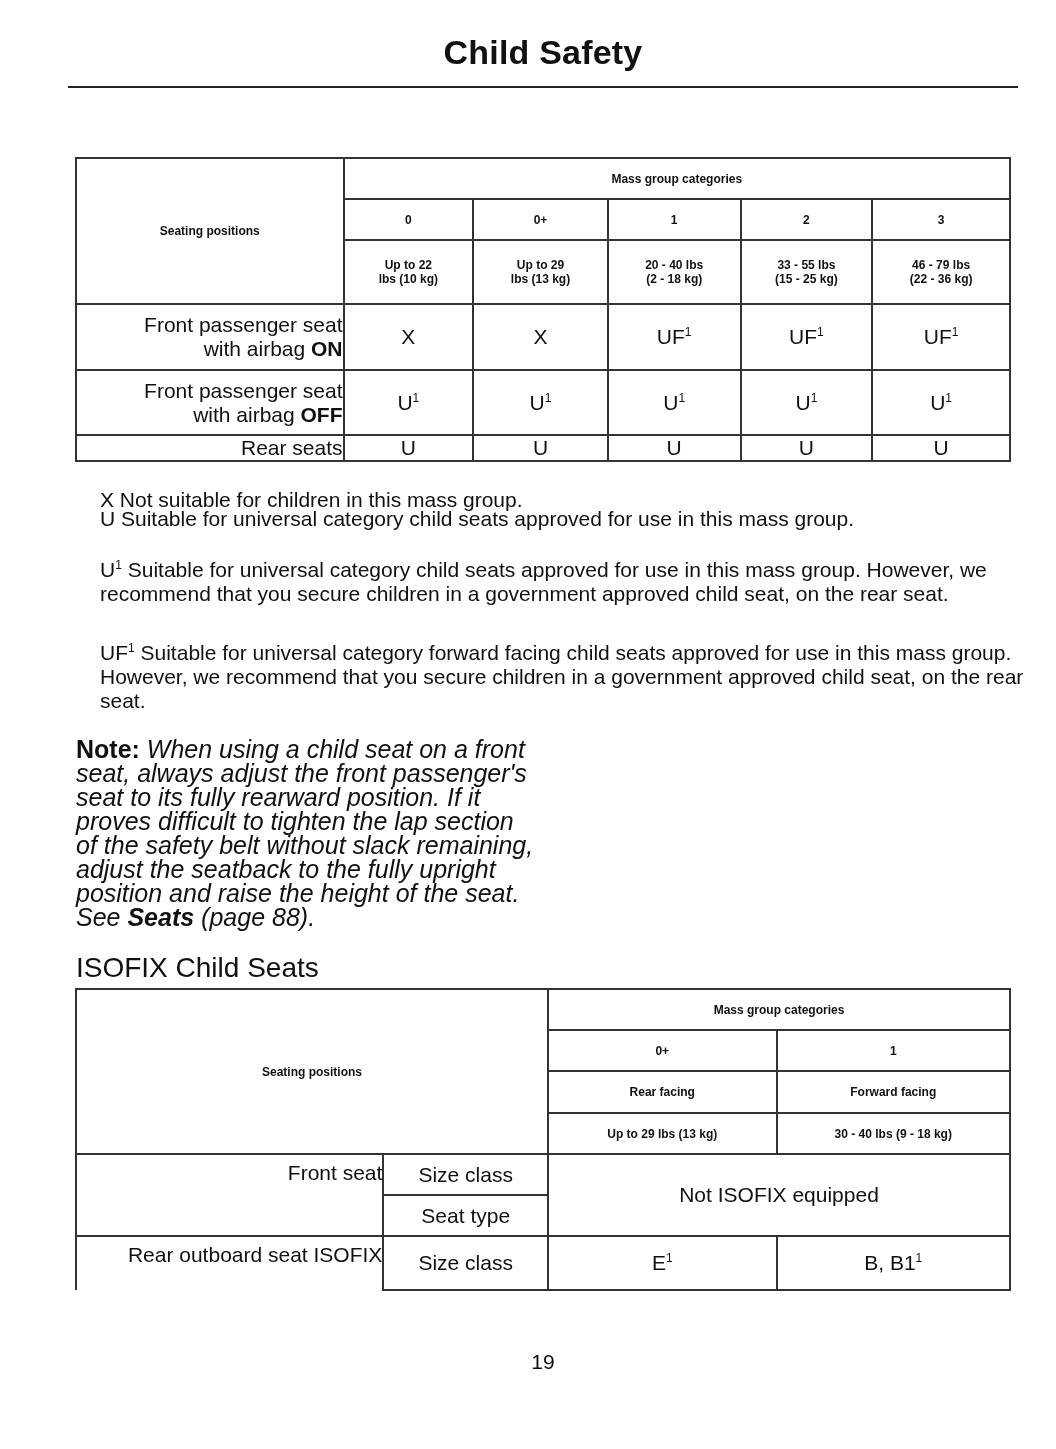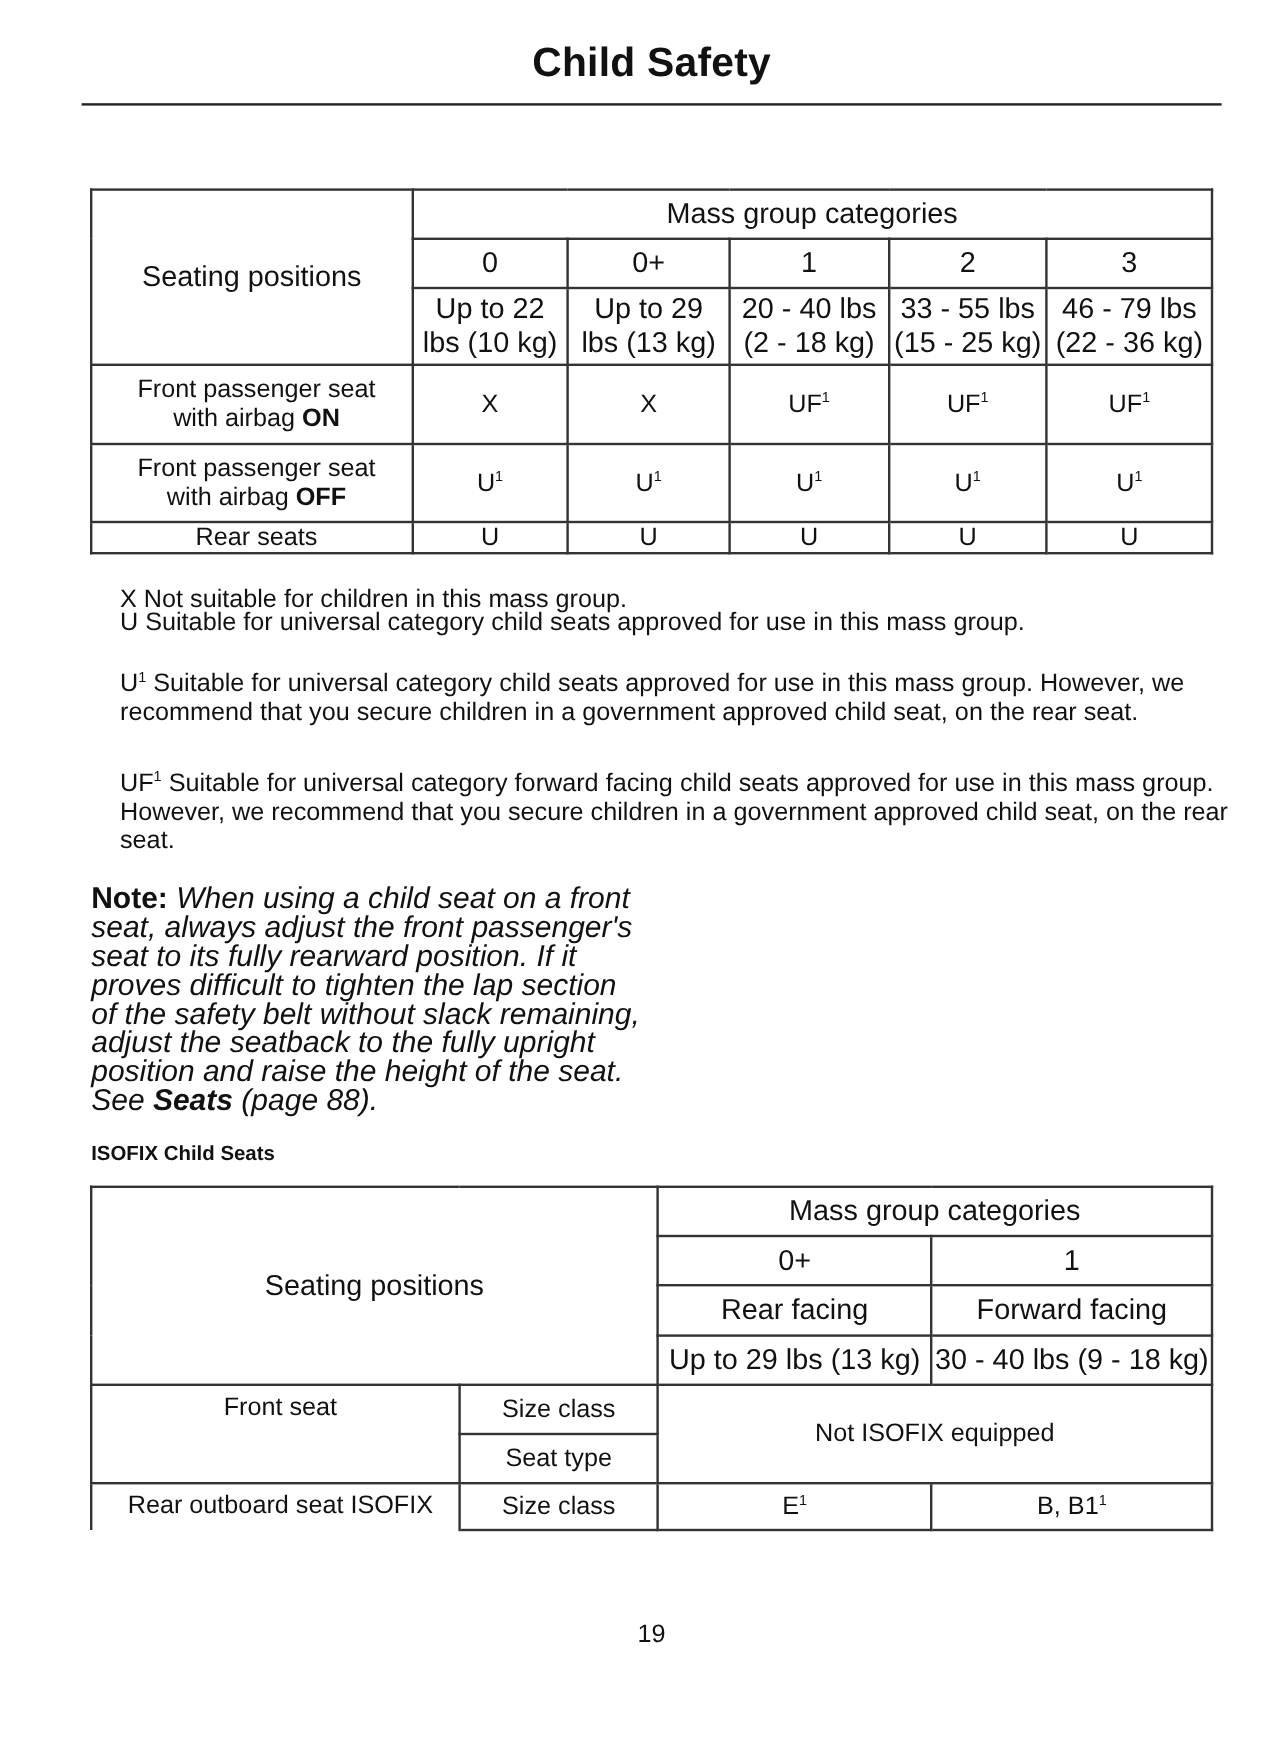--- a/index.html
+++ b/index.html
@@ -1,32 +1,32 @@
 <!DOCTYPE html>
 <html><head>
 <meta charset="utf-8">
 <style>
   html, body { margin:0; padding:0; background:#ffffff; }
   body { width:1056px; height:1449px; position:relative; font-family:"Liberation Sans", sans-serif; color:#111; }
   .title { position:absolute; left:0; width:1086px; top:33px; text-align:center; font-size:34px; font-weight:bold; letter-spacing:0.2px; }
   .rule { position:absolute; left:68px; width:950px; top:86px; border-top:2px solid #222; }
   table { border-collapse:collapse; position:absolute; }
   td { border:2px solid #333; padding:0; text-align:center; vertical-align:middle; font-size:21px; }
-  td.b { font-weight:normal; font-size:24px; }
-  td.left { text-align:center; padding-left:8px; line-height:24px; }
+  td.b { font-weight:bold; font-size:12px; }
+  td.left { text-align:right; padding-left:8px; line-height:24px; }
   td.top { vertical-align:top; padding-top:6px; }
   sup { font-size:12px; vertical-align:8px; line-height:0; }
   .t1 { left:75px; top:157px; width:936px; }
   .t2 { left:75px; top:988px; width:936px; }
   .t2 .nobottom { border-bottom:none; }
   .para { position:absolute; left:76px; width:940px; font-size:21px; line-height:24px;margin-left:24px; }
   .note { position:absolute; left:76px; top:737px; width:460px; font-size:25px; line-height:24px; font-style:italic; }
   .note .lbl, .note .ref { font-weight:bold; }
   .note .lbl { font-style:normal; }
-  .h2 { position:absolute; left:76px; top:952px; font-size:17px; font-weight:bold; }
+  .h2 { position:absolute; left:76px; top:952px; font-size:28px; font-weight:normal; }
   .pageno { position:absolute; left:0; width:1086px; top:1350px; text-align:center; font-size:21px; }
 </style>
 </head>
 <body>
 
 <div class="title">Child Safety</div>
 <div class="rule"></div>
 
 <table class="t1">
   <colgroup>
@@ -138,21 +138,21 @@
     <td class="b">30 - 40 lbs (9 - 18 kg)</td>
   </tr>
   <tr style="height:41px">
     <td class="left top" rowspan="2">Front seat</td>
     <td>Size class</td>
     <td colspan="2" rowspan="2">Not ISOFIX equipped</td>
   </tr>
   <tr style="height:41px">
     <td>Seat type</td>
   </tr>
-  <tr style="height:39px">
+  <tr style="height:54px">
     <td class="left top nobottom">Rear outboard seat ISOFIX</td>
     <td>Size class</td>
     <td><span>E</span><sup>1</sup></td>
     <td><span>B, B1</span><sup>1</sup></td>
   </tr>
 </tbody>
   </table>
 
 <div class="pageno">19</div>
 

